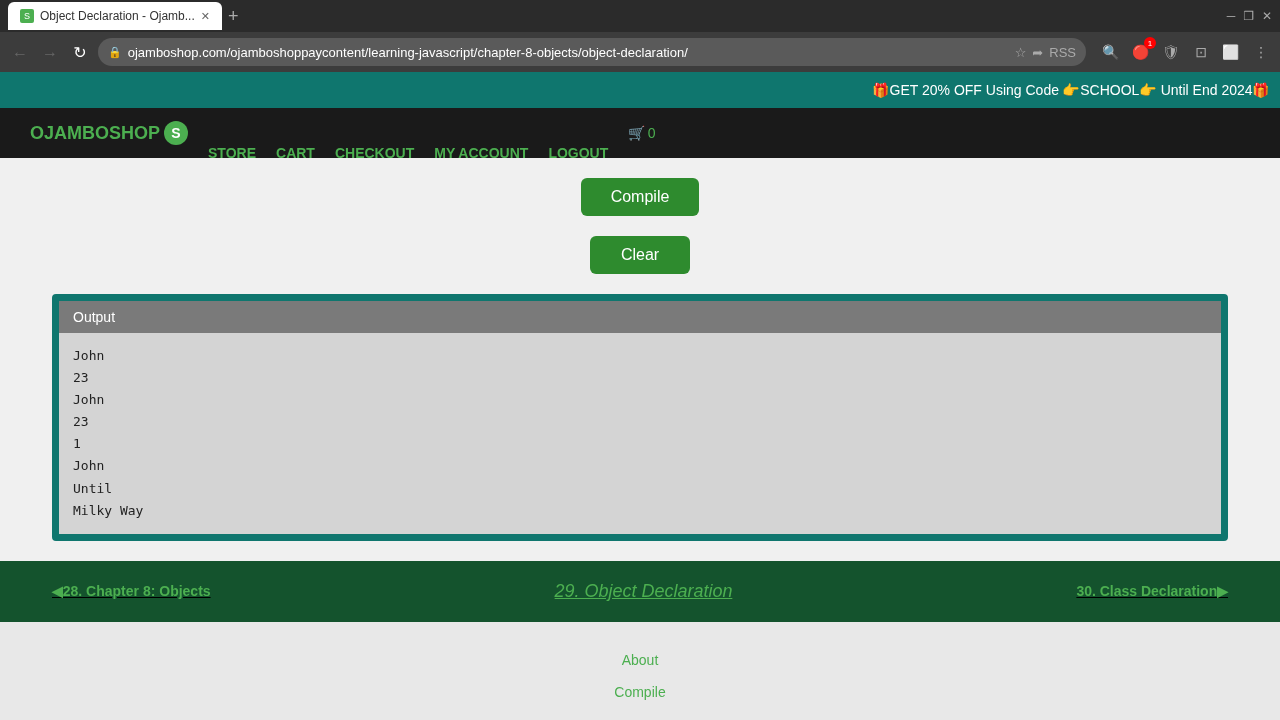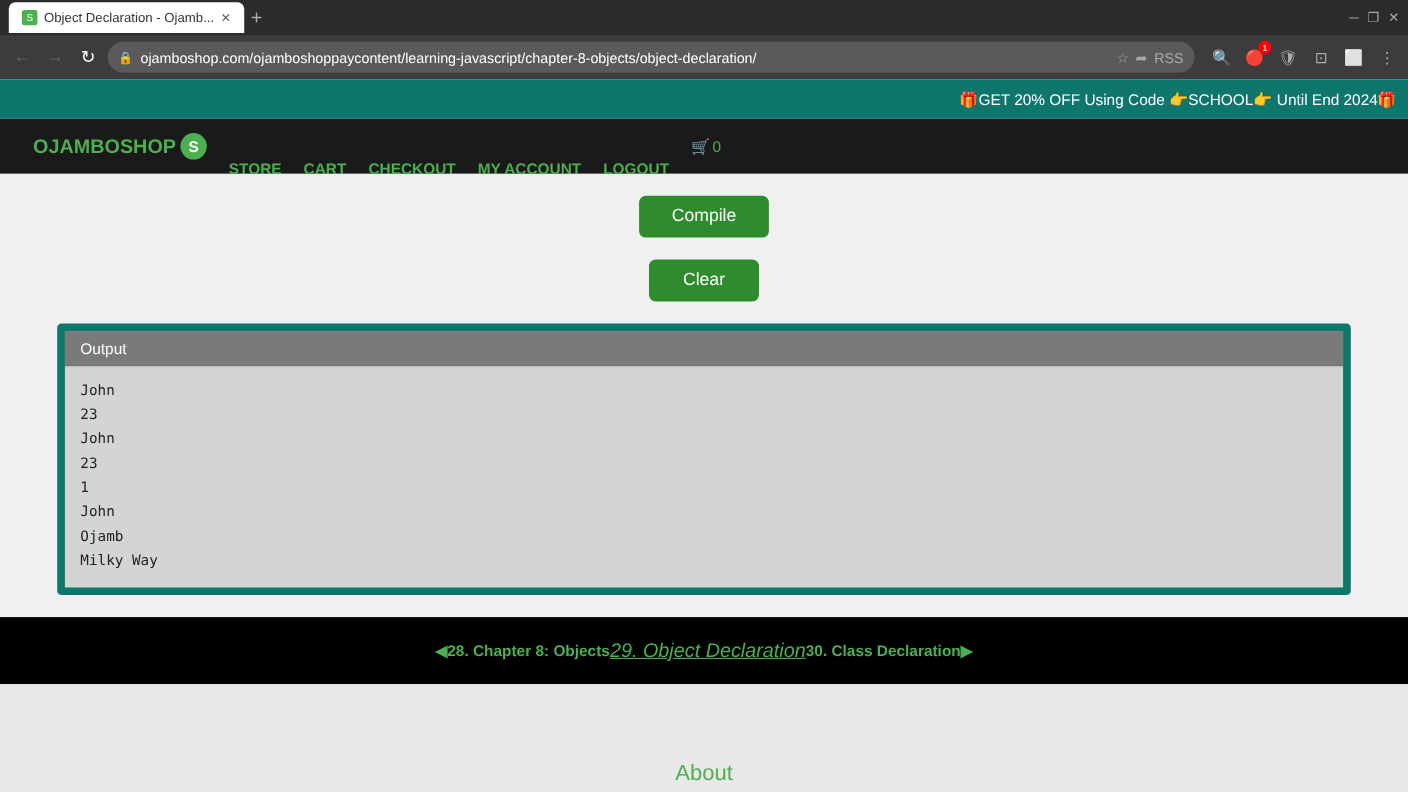--- a/index.html
+++ b/index.html
@@ -242,24 +242,24 @@
       padding: 12px 14px;
       font-family: monospace;
       font-size: 13px;
       color: #222;
       line-height: 1.7;
     }
 
     
     .page-nav {
       display: flex;
-      justify-content: center;
+      justify-content: space-between;
       align-items: center;
       padding: 20px 52px;
-      background: #000000;
+      background: #14532d;
       text-decoration: underline;
     }
     .page-nav-prev {
       color: #4caf50;
       text-decoration: none;
       font-size: 14px;
       font-weight: bold;
     }
     .page-nav-current {
       color: #4caf50;
@@ -277,24 +277,23 @@
     
     .footer {
       background: #e8e8e8;
       padding: 30px;
       text-align: center;
     }
     .footer-link {
       display: block;
       color: #4caf50;
       text-decoration: none;
-      font-size: 20px;
+      font-size: 14px;
       margin-bottom: 16px;
       cursor: pointer;
-      margin-top: 40px;
     }
   </style>
 </head>
 <body>
 
 <div class="browser-chrome">
   <div class="browser-tab-bar">
     <div class="browser-tab">
       <div class="tab-favicon">S</div>
       <span>Object Declaration - Ojamb...</span>
@@ -359,21 +358,21 @@
 
     <div class="output-panel">
       <div class="output-header">Output</div>
       <div class="output-body" id="output-body">
       <div>John</div>
           <div>23</div>
           <div>John</div>
           <div>23</div>
           <div>1</div>
           <div>John</div>
-          <div>Ojamb</div>
+          <div>Until</div>
           <div>Milky Way</div>
         </div>
     </div>
   </div>
 
   <div class="page-nav">
     <a class="page-nav-prev">◀28. Chapter 8: Objects</a>
     <a class="page-nav-current">29. Object Declaration</a>
     <a class="page-nav-next">30. Class Declaration▶</a>
   </div>

